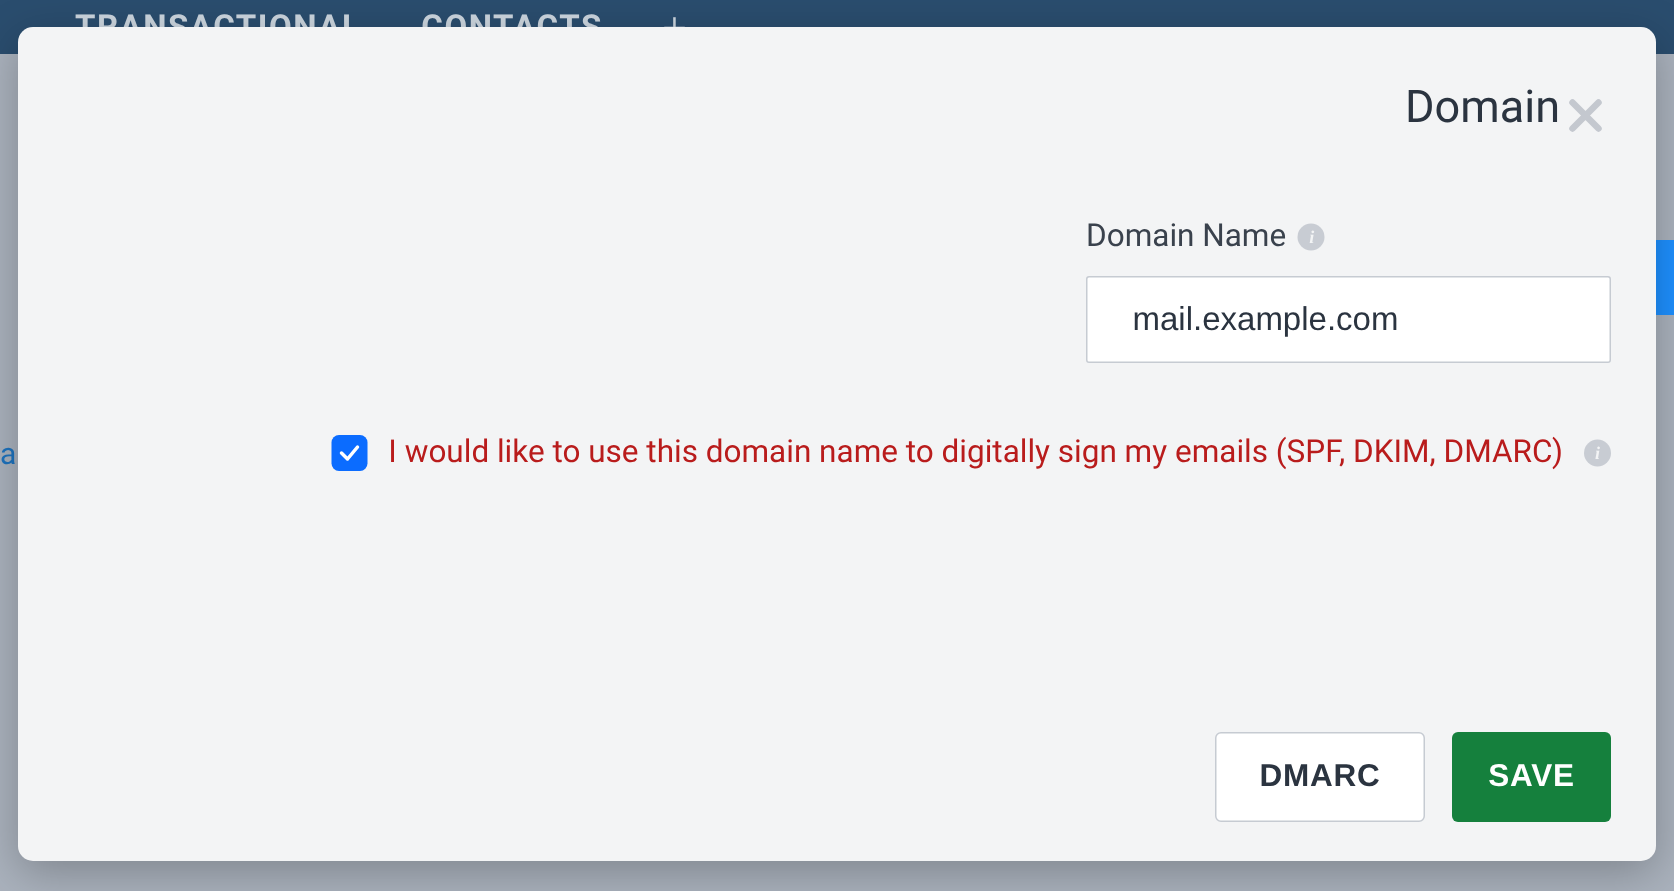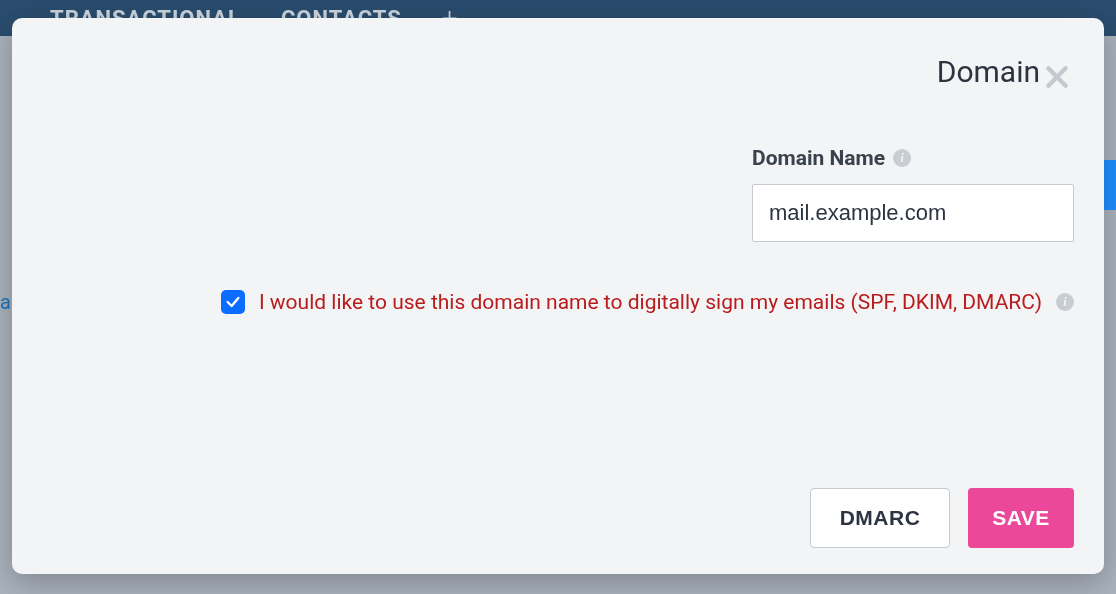--- a/index.html
+++ b/index.html
@@ -84,21 +84,21 @@
     .close-btn svg { display: block; }
     .field-group { margin-top: 52px; }
     .field-label-row {
       display: flex;
       align-items: center;
       gap: 8px;
       margin-bottom: 14px;
     }
     .field-label {
       font-size: 21px;
-      font-weight: 700;
+      font-weight: 400;
       color: #3a424d;
     }
     .info-icon {
       width: 18px;
       height: 18px;
       border-radius: 50%;
       background: #c8ccd3;
       color: #f3f4f5;
       display: inline-flex;
       align-items: center;
@@ -109,21 +109,21 @@
       font-size: 12px;
       line-height: 1;
     }
     .text-input {
       width: 100%;
       height: 58px;
       border: 1px solid #c6cbd2;
       background: #ffffff;
       font-size: 22px;
       color: #2b3440;
-      padding: 0 16px;
+      padding: 0 30px;
       outline: none;
       border-radius: 2px;
     }
     .checkbox-row {
       display: flex;
       align-items: center;
       gap: 14px;
       margin-top: 48px;
     }
     .checkbox {
@@ -160,21 +160,21 @@
       align-items: center;
       justify-content: center;
     }
     .btn-cancel {
       background: #ffffff;
       border: 1px solid #c6cbd2;
       color: #2b3440;
       min-width: 140px;
     }
     .btn-save {
-      background: #ec4899;
+      background: #15803d;
       color: #ffffff;
       min-width: 106px;
     }
   </style>
 </head>
 <body>
 
 <div class="nav-bar">
   <span class="nav-item">Transactional</span>
   <span class="nav-item">Contacts</span>

